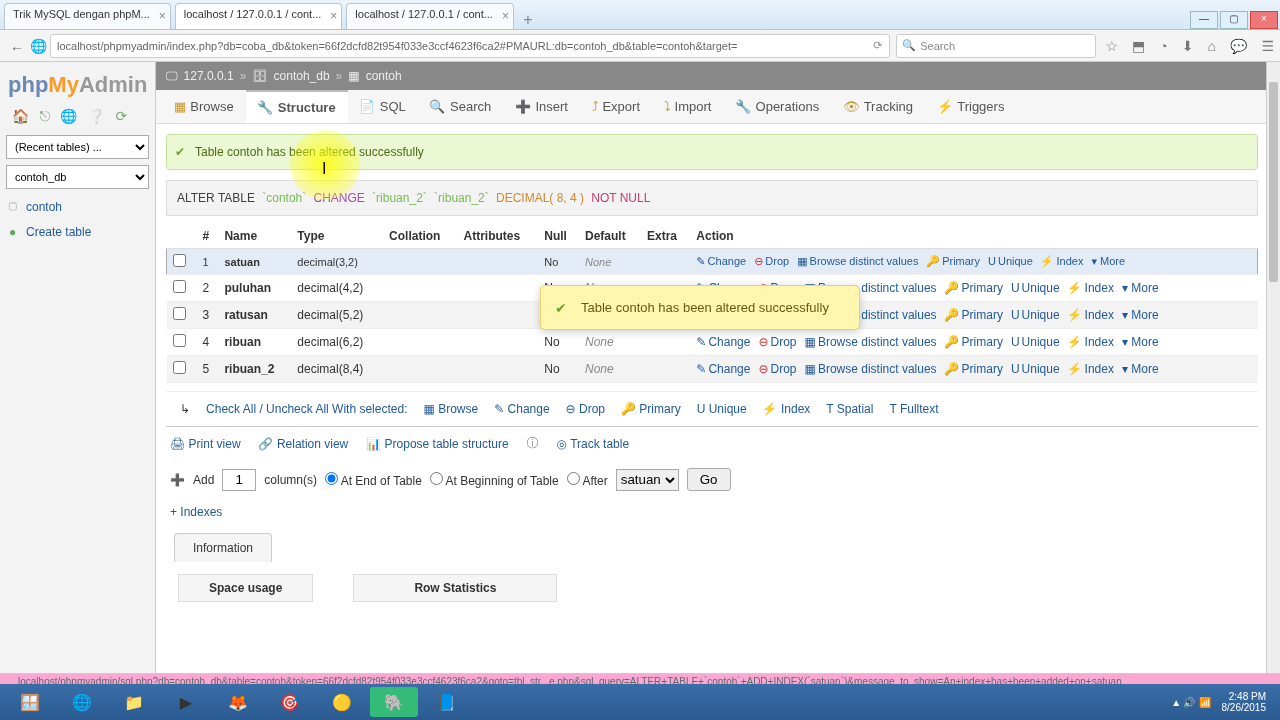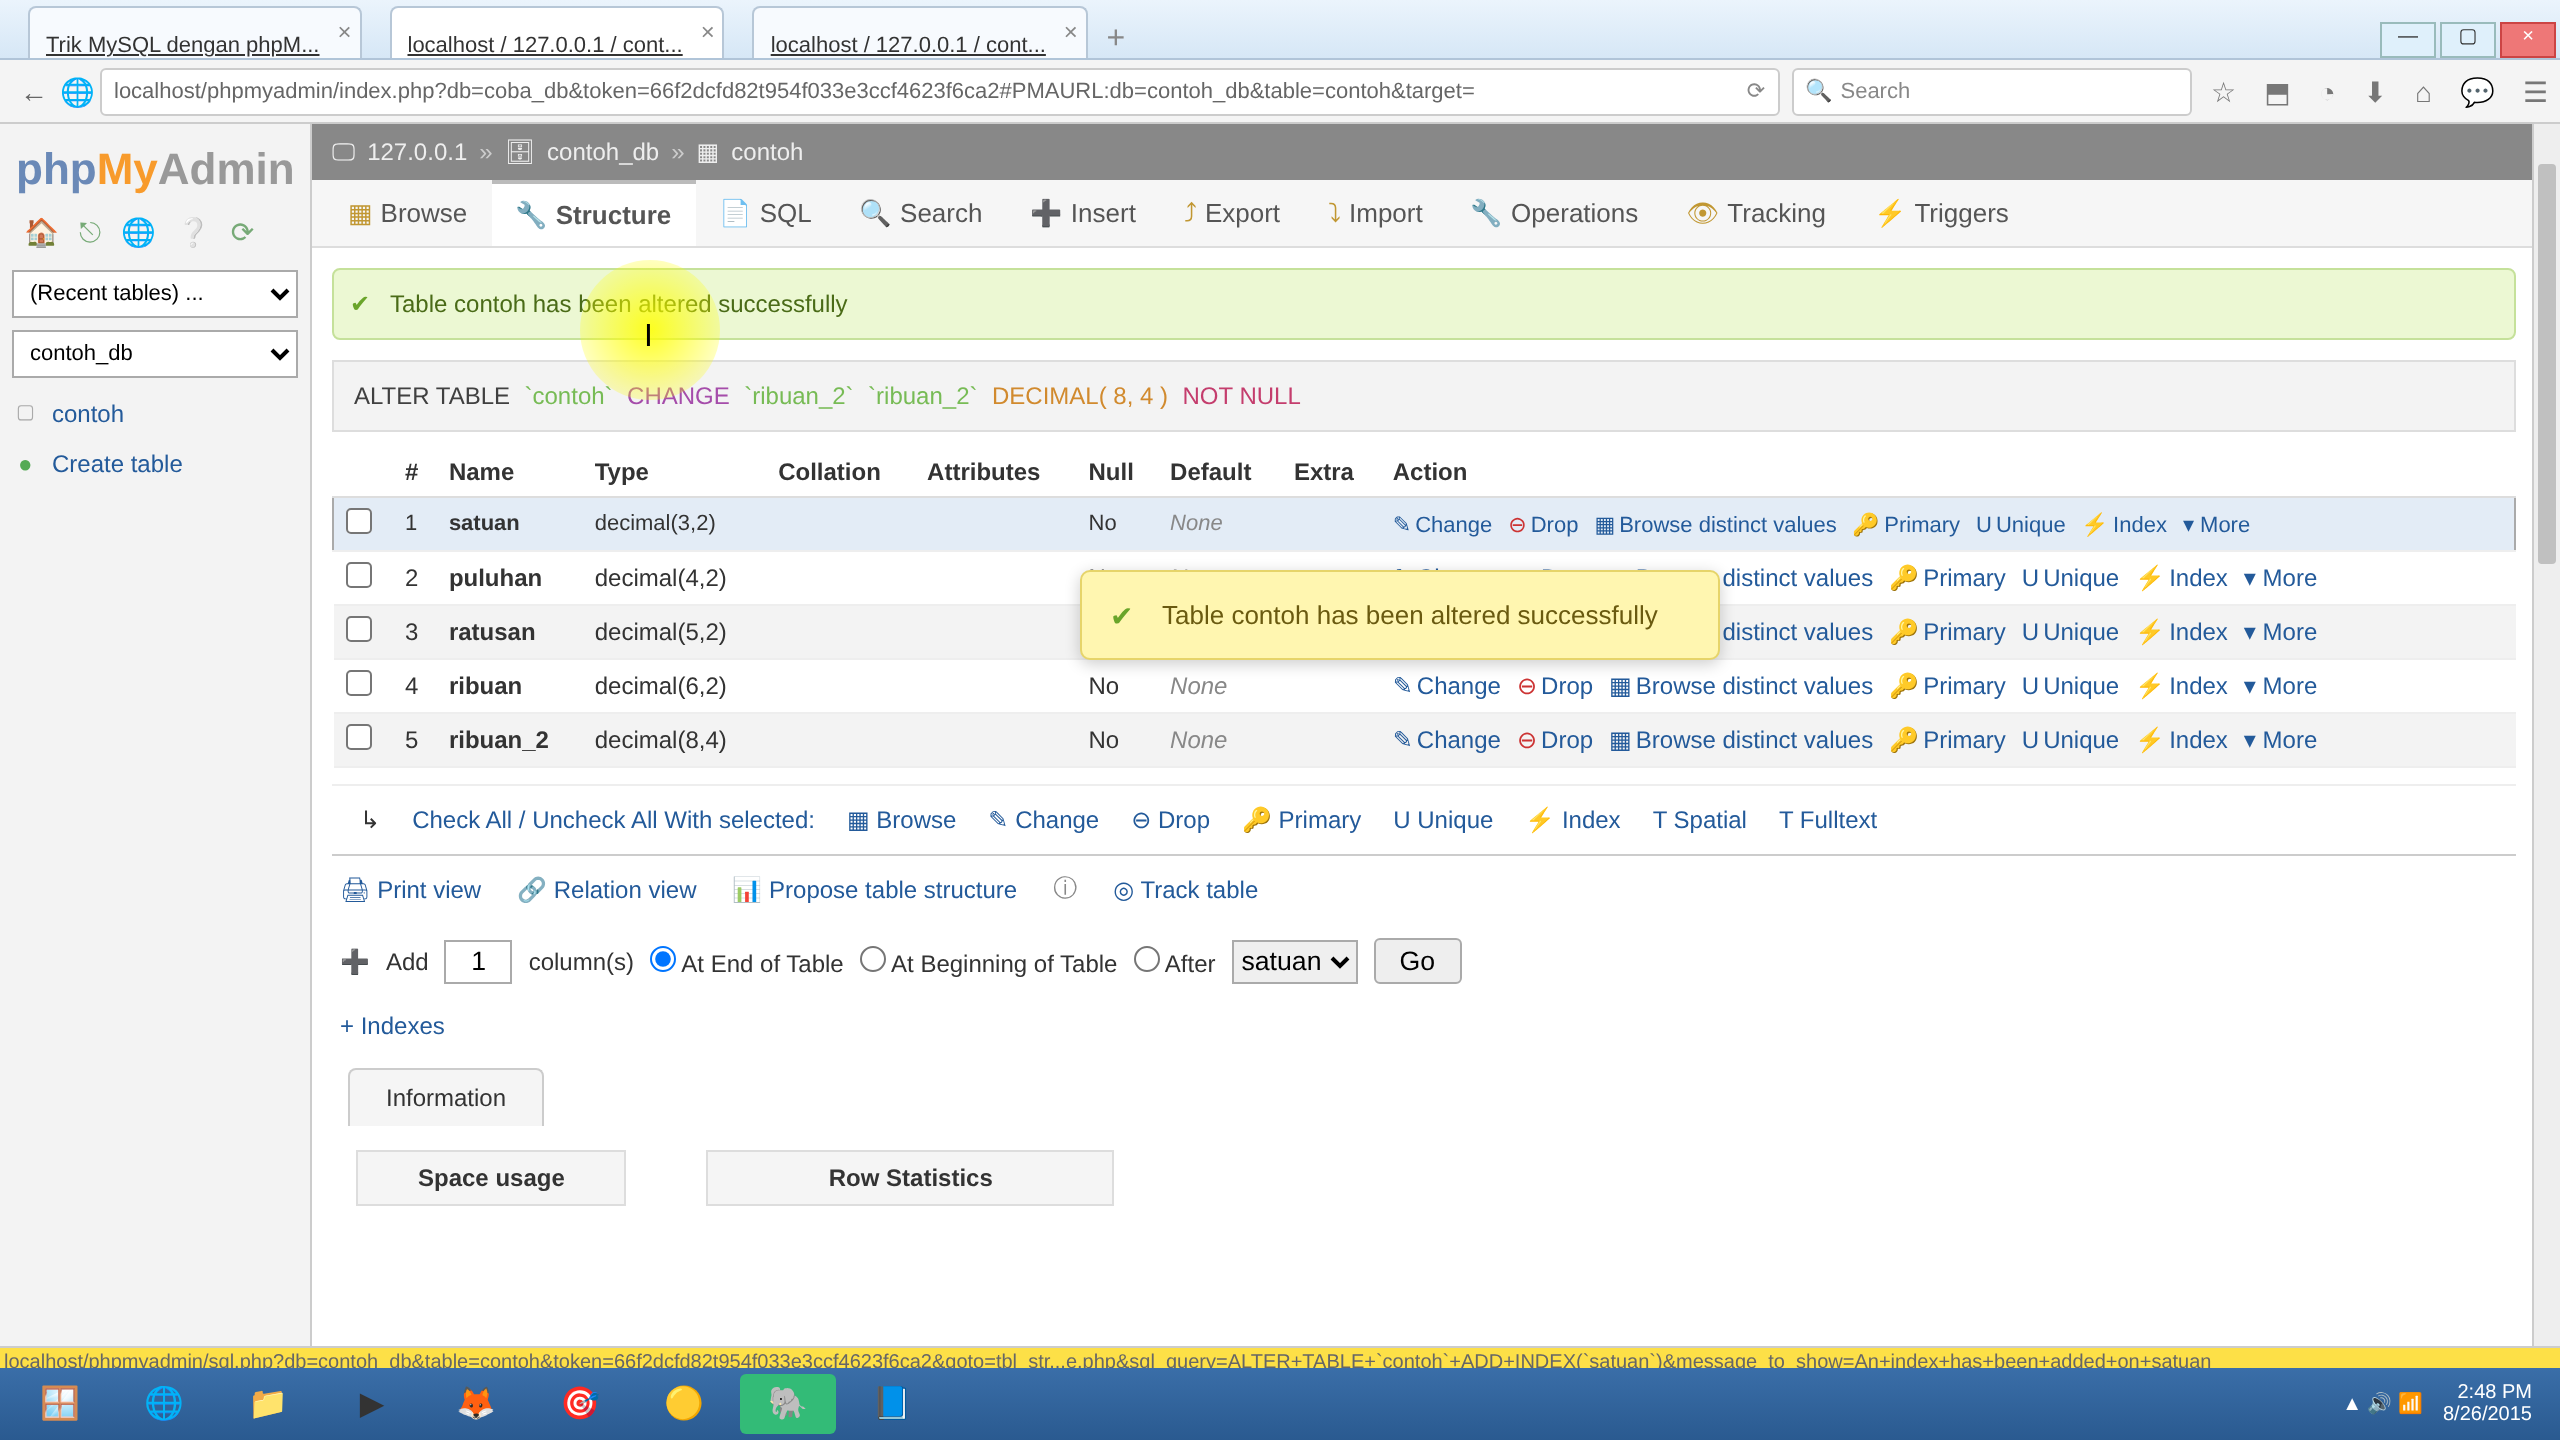--- a/index.html
+++ b/index.html
@@ -1,19 +1,19 @@
 <!DOCTYPE html>
 <html><head>
 <meta charset="utf-8">
 <style>
   * { box-sizing: border-box; margin: 0; padding: 0; font-family: Arial, sans-serif; }
   body { width:1280px; height:720px; background:#e9e9e9; overflow:hidden; font-size:12px; color:#333; position:relative; }
   
   .titlebar { height:30px; background:linear-gradient(#ebf4fc,#d6e7f6); display:flex; align-items:flex-end; border-bottom:1px solid #b0c4d8; }
-  .tab { height:26px; background:#f7fafe; border:1px solid #b7c7d7; border-bottom:none; border-radius:4px 4px 0 0; margin-left:14px; padding:4px 20px 0 8px; font-size:11px; color:#333; display:flex; align-items:flex-end; position:relative; max-width:200px;text-decoration:underline; }
+  .tab { height:26px; background:#f7fafe; border:1px solid #b7c7d7; border-bottom:none; border-radius:4px 4px 0 0; margin-left:4px; padding:4px 20px 0 8px; font-size:11px; color:#333; display:flex; align-items:flex-start; position:relative; max-width:200px; }
   .tab-close { position:absolute; right:4px; top:5px; color:#888; font-size:12px; }
   .newtab { width:22px; text-align:center; color:#888; font-size:16px; padding-left:6px;}
   .winbtns { margin-left:auto; display:flex; }
   .winbtn { width:28px; height:18px; border:1px solid #9bb; background:#dff0fb; margin-right:2px; font-size:10px; text-align:center; line-height:14px;}
   .winbtn.red { background:#e77; color:#fff; border-color:#c44;}
   .addrbar { height:32px; background:#f4f4f4; display:flex; align-items:center; padding:0 6px; border-bottom:1px solid #ccc; }
   .addrbar .icon { width:22px; text-align:center; color:#666; font-size:14px; }
   .urlbox { flex:1; height:24px; border:1px solid #ccc; border-radius:3px; background:#fff; padding:2px 6px; font-size:11px; color:#666; display:flex; align-items:center;}
   .urlbox .reload { margin-left:auto; color:#888; }
   .search { width:200px; height:24px; border:1px solid #ccc; border-radius:3px; background:#fff; margin-left:6px; padding:2px 6px; font-size:11px; color:#888; display:flex; align-items:center;}
@@ -58,21 +58,21 @@
   .toolrow { display:flex; align-items:center; gap:18px; padding:8px 14px; font-size:12px;}
   .toolrow a{color:#235a9a;}
   .addrow { display:flex; align-items:center; gap:8px; padding:8px 14px; font-size:12px;}
   .addrow input[type=text]{width:34px; height:22px; text-align:center; border:1px solid #aaa;}
   .addrow select{height:22px; border:1px solid #aaa;}
   .gobtn{ padding:3px 12px; border:1px solid #aaa; background:#eee; border-radius:3px;}
   .indexes { padding:6px 14px; color:#235a9a; font-size:12px;}
   .infotab { display:inline-block; margin:8px 0 0 18px; padding:7px 18px; border:1px solid #ccc; border-bottom:none; background:#f5f5f5; border-radius:4px 4px 0 0; font-size:12px;}
   .infoboxes { display:flex; gap:40px; padding:12px 22px;}
   .ibox { border:1px solid #ddd; background:#f5f5f5; padding:6px 30px; font-size:12px; font-weight:bold; text-align:center;}
-  .statusbar { position:absolute; bottom:29px; left:0; right:0; height:18px; background:#fde047; border-top:1px solid #ccc; font-size:10px; color:#666; padding:2px 2px; white-space:nowrap; overflow:hidden;}
+  .statusbar { position:absolute; bottom:29px; left:0; right:0; height:18px; background:#f9a8d4; border-top:1px solid #ccc; font-size:10px; color:#666; padding:2px 18px; white-space:nowrap; overflow:hidden;}
   .taskbar { position:absolute; bottom:0; left:0; right:0; height:36px; background:linear-gradient(#3a6ea8,#2a5a90); display:flex; align-items:center; padding:0 6px; gap:4px;}
   .tbtn { width:48px; height:30px; border-radius:3px; display:flex; align-items:center; justify-content:center; font-size:16px;}
   .tray { margin-left:auto; color:#fff; font-size:10px; text-align:right; padding-right:8px; display:flex; align-items:center; gap:10px;}
   .scrollbar{position:absolute; right:0; top:0; bottom:0; width:14px; background:#eee; border-left:1px solid #ccc;}
   .sbthumb{position:absolute; top:20px; height:200px; left:2px; right:2px; background:#c0c0c0; border-radius:2px;}
 </style>
 </head>
 <body>
 
 <div class="titlebar">

